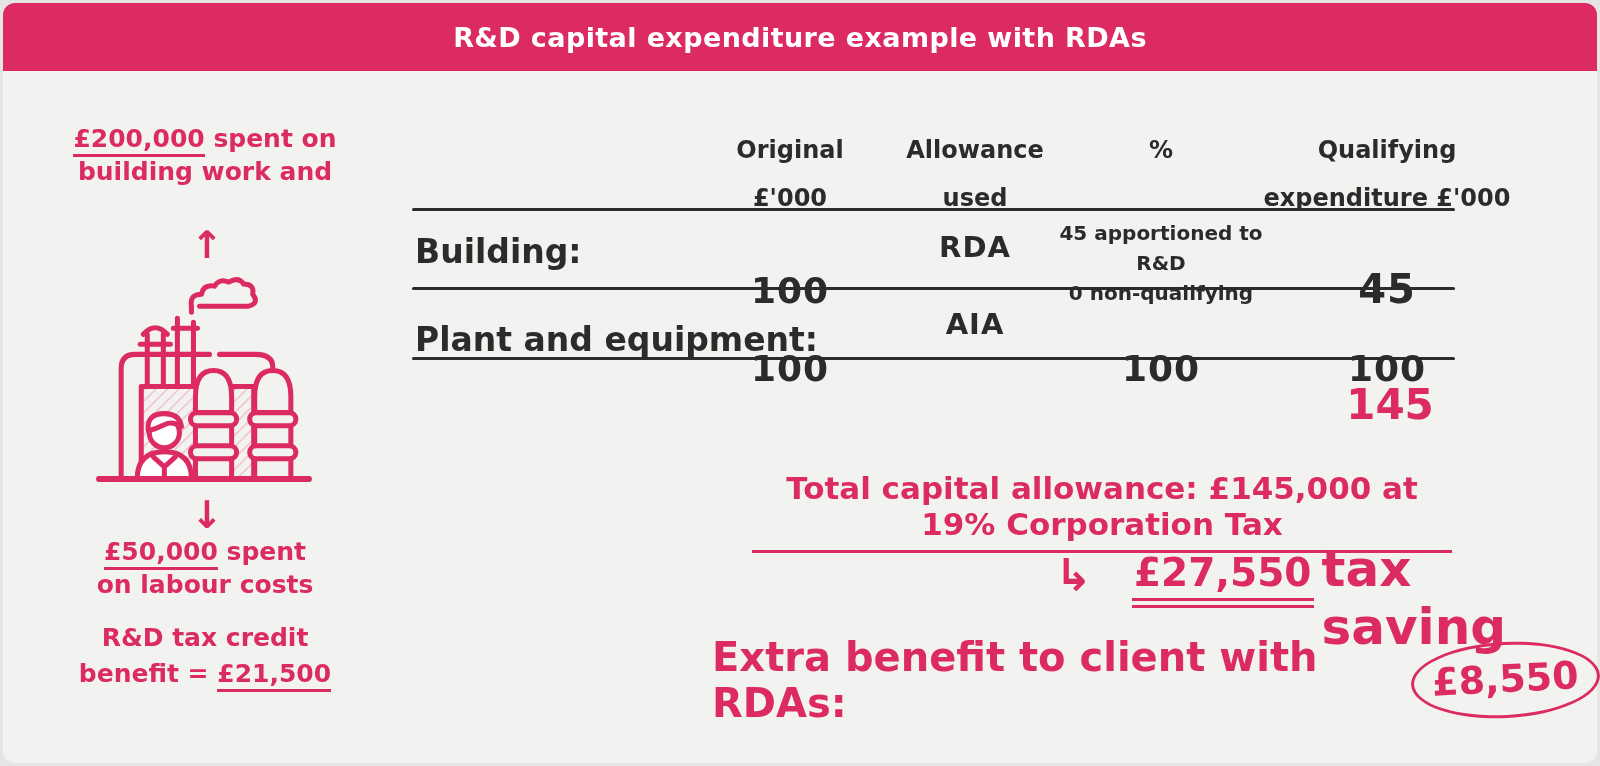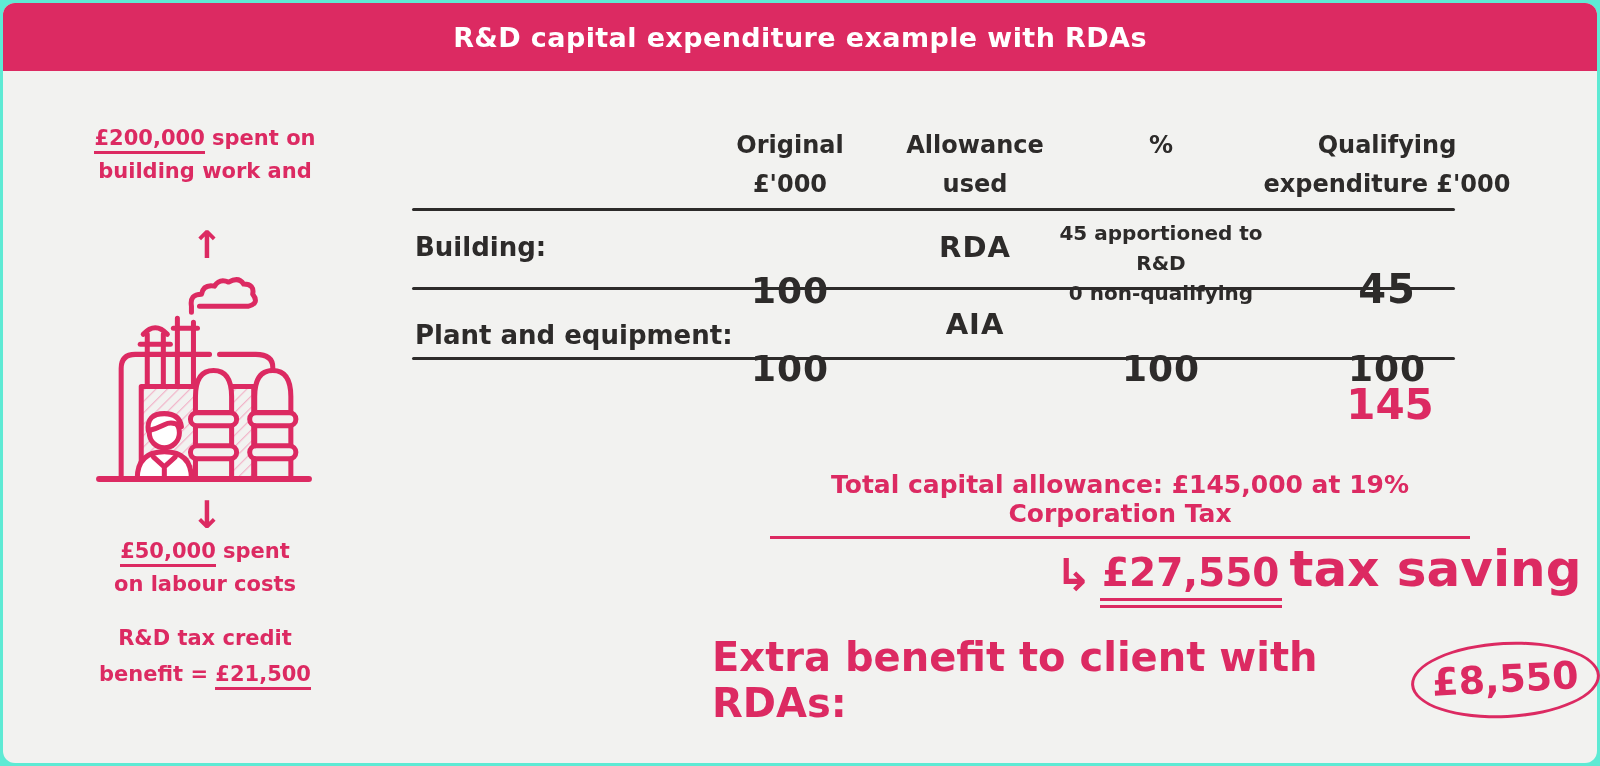--- a/index.html
+++ b/index.html
@@ -1,49 +1,49 @@
 <!DOCTYPE html>
 <html><head>
 <meta charset="utf-8">
 <style>
   * { margin:0; padding:0; box-sizing:border-box; }
   html,body { background:#ffffff; }
   body { font-family:"DejaVu Sans", sans-serif; }
-  .canvas { position:relative; width:1600px; height:766px; background:#5eead4; overflow:hidden; }
+  .canvas { position:relative; width:1600px; height:766px; background:#e5e5e5; overflow:hidden; }
   .panel { position:absolute; left:3px; top:3px; right:3px; bottom:3px; background:#f2f2f0; border-radius:12px; }
   .banner { position:absolute; left:3px; top:3px; right:3px; height:68px; background:#dc2a62; border-radius:12px 12px 0 0; display:flex; align-items:center; justify-content:center; }
   .banner-title { color:#ffffff; font-size:27px; font-weight:700; letter-spacing:0.4px; }
 
   
-  .note { position:absolute; text-align:center; color:#dc2a62; font-size:21px; line-height:33px; font-weight:600; }
+  .note { position:absolute; text-align:center; color:#dc2a62; font-size:25px; line-height:33px; font-weight:600; }
   .note-top { left:55px; top:122px; width:300px; }
   .note-bottom { left:55px; top:535px; width:300px; }
   .note-credit { left:55px; top:620px; width:300px; line-height:36px; }
   .u { border-bottom:3px solid currentColor; padding-bottom:1px; }
   .arrow-v { position:absolute; left:182px; width:50px; text-align:center; color:#dc2a62; font-size:38px; font-weight:700; line-height:1; }
   .arrow-up { top:226px; }
   .arrow-down { top:496px; }
   .factory { position:absolute; left:90px; top:260px; width:228px; height:246px; }
 
   
   .tline { position:absolute; left:412px; width:1043px; height:3px; background:#2d2b2a; border-radius:2px; }
-  .th { position:absolute; top:126px; height:72px; text-align:center; white-space:pre-line; color:#2d2b2a; font-size:24px; line-height:39px; font-weight:600; }
-  .row-label { position:absolute; left:415px; color:#2d2b2a; font-size:26px; font-weight:600; }
+  .th { position:absolute; top:126px; height:72px; text-align:center; white-space:pre-line; color:#2d2b2a; font-size:24px; line-height:48px; font-weight:600; }
+  .row-label { position:absolute; left:415px; color:#2d2b2a; font-size:33px; font-weight:600; }
   .cell { position:absolute; text-align:center; color:#2d2b2a; }
   .num { font-size:36px; font-weight:700; letter-spacing:1px;margin-top:48px; }
   .allow { font-size:29px; font-weight:600; letter-spacing:1px; }
   .pct-small { font-size:20px; line-height:30px; font-weight:600; white-space:pre-line; }
   .total-145 { position:absolute; left:1330px; top:380px; width:120px; text-align:center; color:#dc2a62; font-size:42px; font-weight:700; }
 
   
-  .allowance-line { position:absolute; left:770px; top:470px; width:700px; text-align:center; color:#dc2a62; font-size:25px; font-weight:600; padding-bottom:8px; border-bottom:3px solid #dc2a62; }
+  .allowance-line { position:absolute; left:752px; top:470px; width:700px; text-align:center; color:#dc2a62; font-size:31px; font-weight:600; padding-bottom:8px; border-bottom:3px solid #dc2a62; }
   .saving-line { position:absolute; left:1055px; top:540px; display:flex; align-items:baseline; gap:10px; color:#dc2a62; }
   .saving-arrow { font-size:44px; font-weight:700; position:relative; top:4px; }
   .saving-amount { font-size:39px; font-weight:700; position:relative; }
-  .u2 { position:relative; }
+  .u2 { position:relative;margin-left:32px; }
   .u2::after { content:""; position:absolute; left:-2px; right:-2px; bottom:-6px; height:3px; background:currentColor; }
   .u2::before { content:""; position:absolute; left:-2px; right:-2px; bottom:-13px; height:3px; background:currentColor; }
   .saving-rest { font-size:50px; font-weight:700; }
   .extra-line { position:absolute; left:712px; top:634px; display:flex; align-items:center; gap:14px; color:#dc2a62; }
   .extra-label { font-size:40px; font-weight:700; }
   .extra-circle { border:3.5px solid #dc2a62; border-radius:50%; padding:12px 18px 14px 18px; font-size:38px; font-weight:700; transform:rotate(-3deg); }
 </style>
 </head>
 <body>
 

